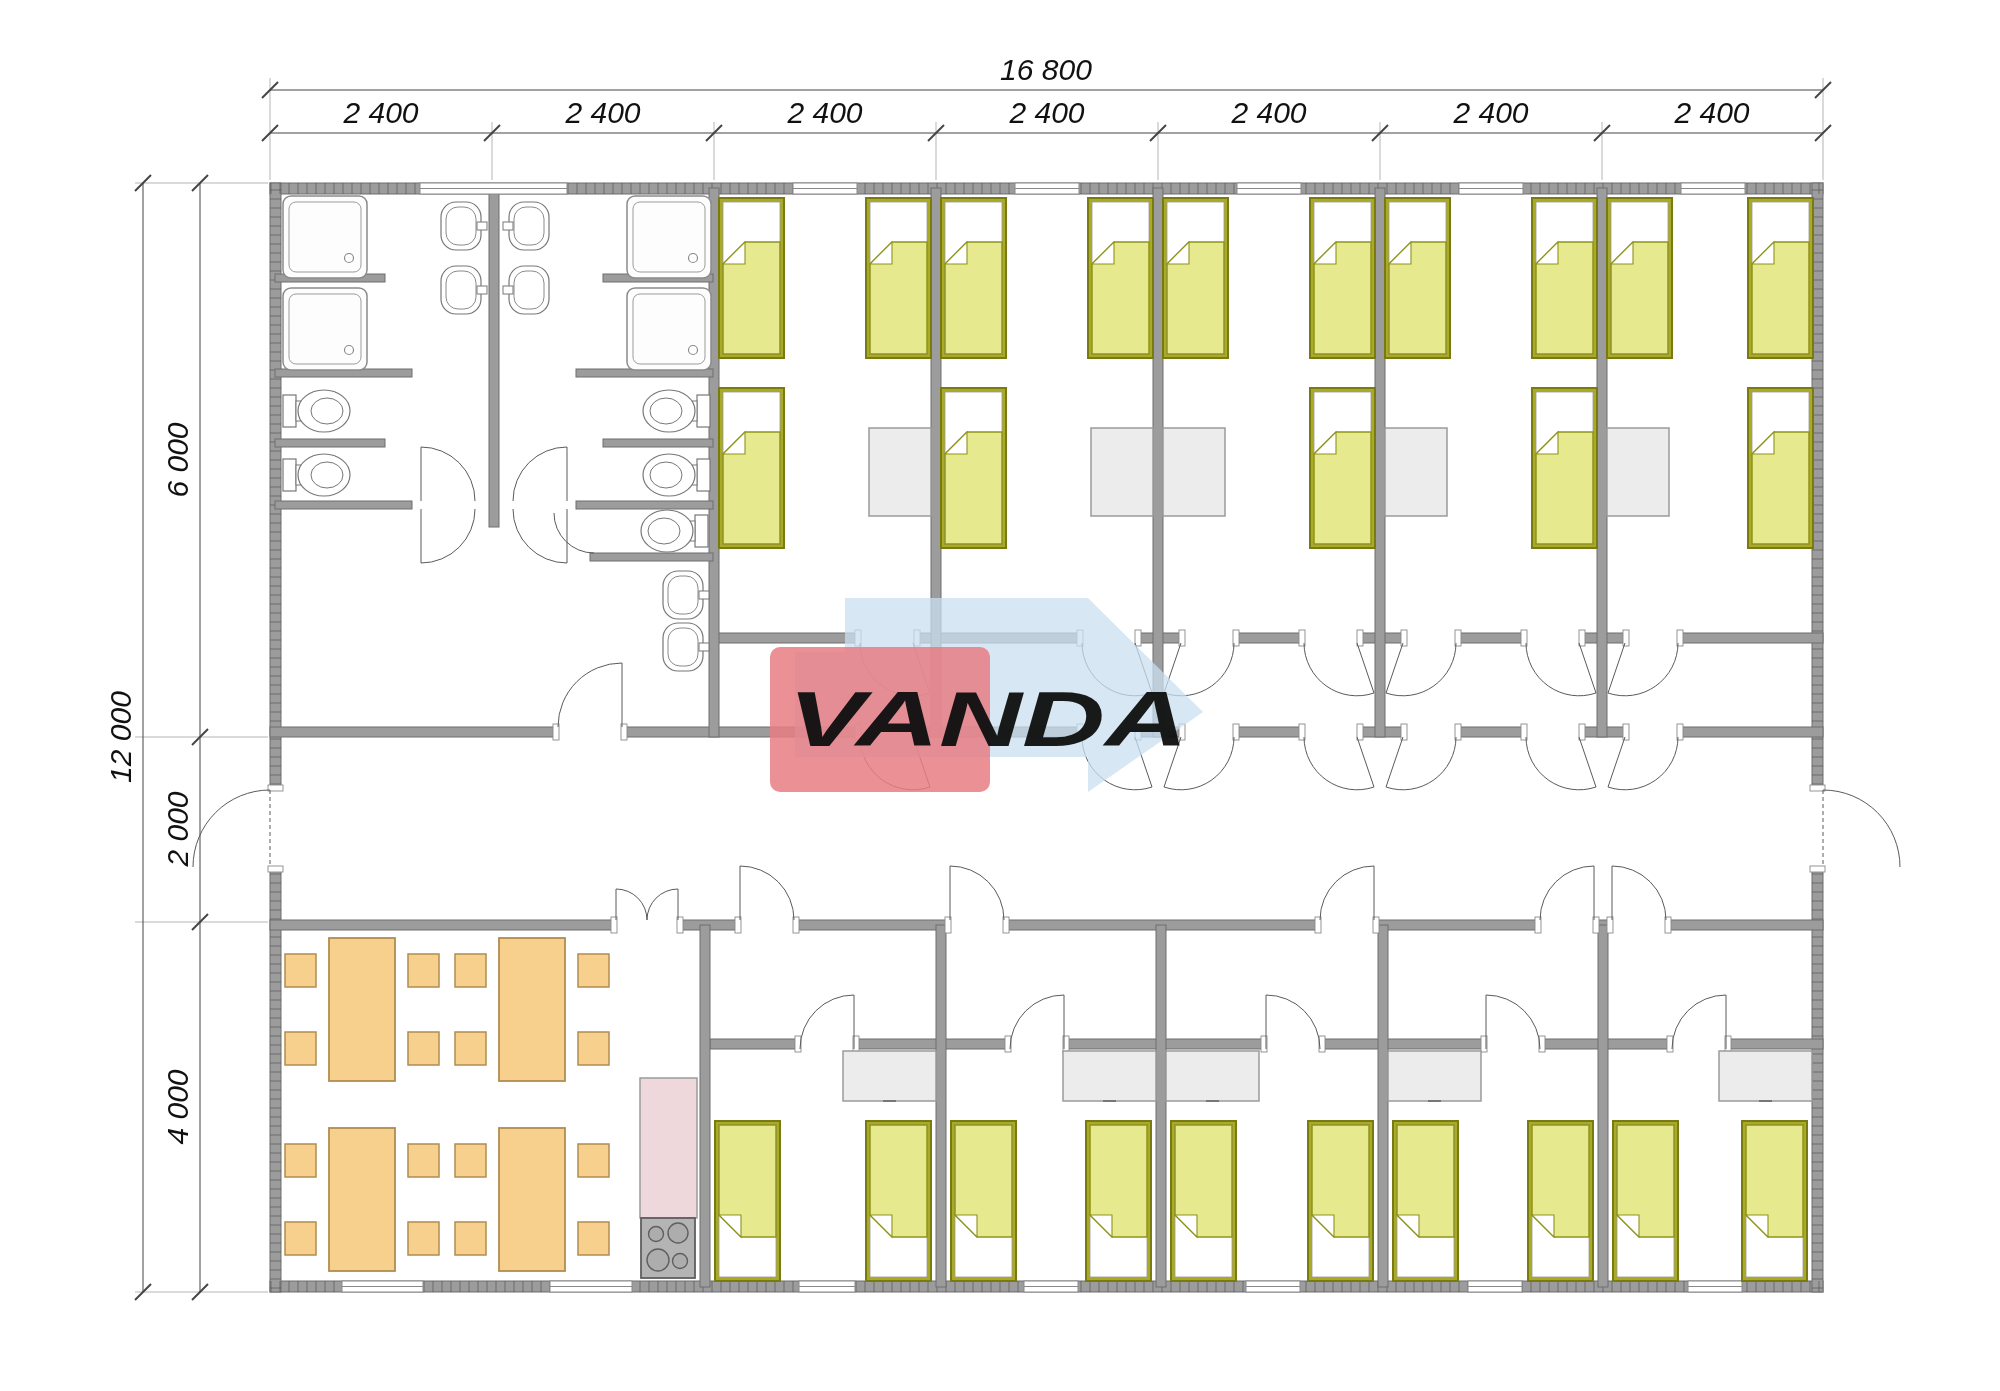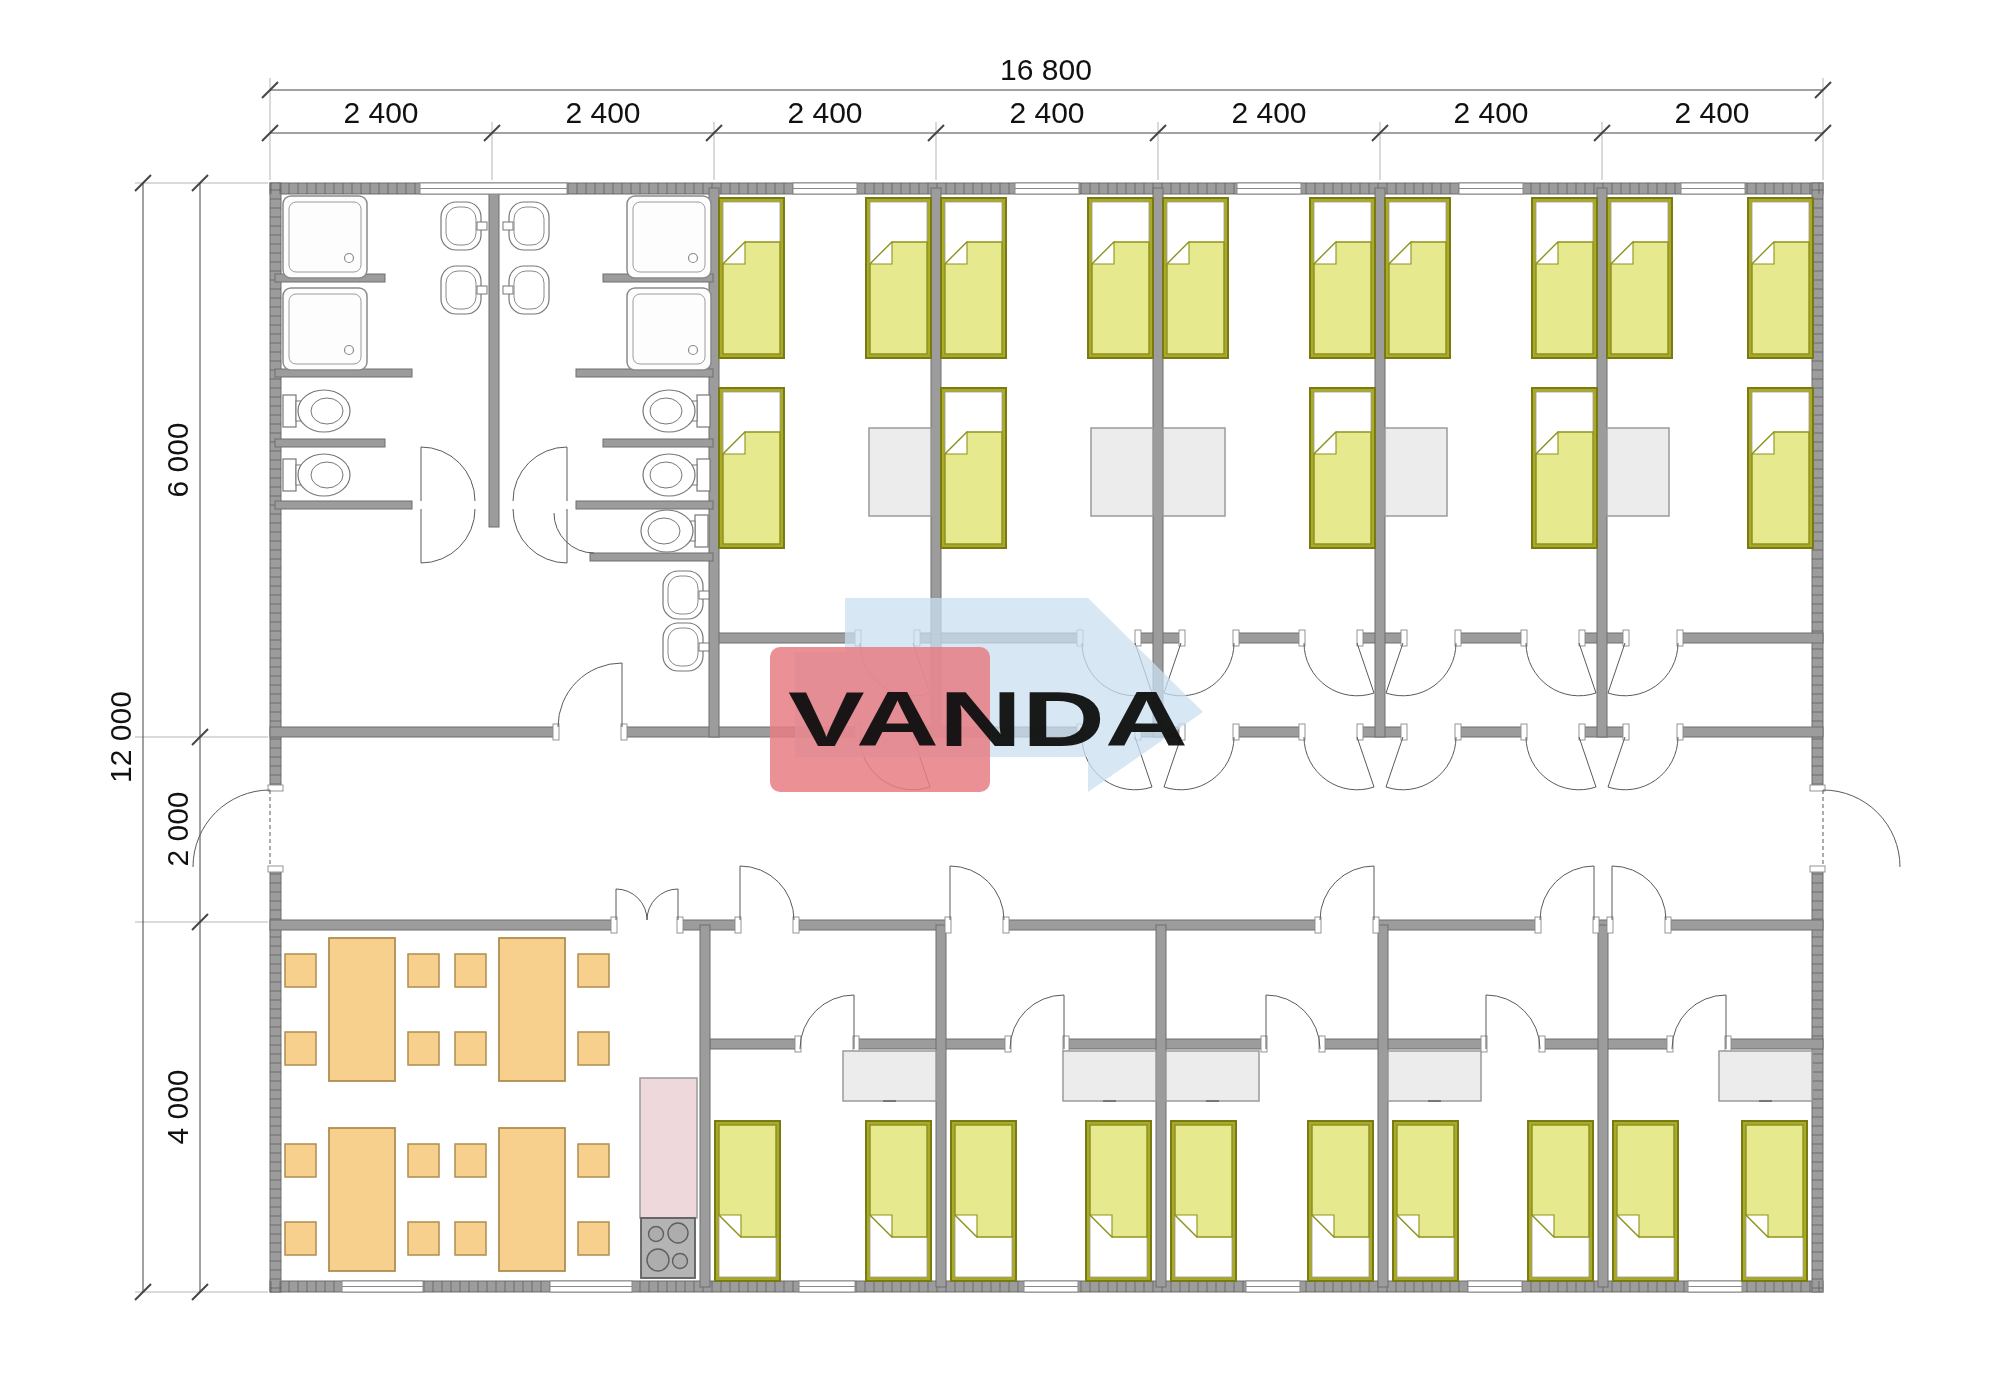--- a/index.html
+++ b/index.html
@@ -1,17 +1,17 @@
 <!DOCTYPE html>
 <html><head>
 <meta charset="utf-8">
 <style>
   html,body{margin:0;padding:0;background:#ffffff;}
   .stage{position:relative;width:2000px;height:1391px;background:#fff;overflow:hidden;
-         font-family:"Liberation Sans", sans-serif;}
+         font-family:"Liberation Sans", sans-serif;font-style:italic;}
   svg text{font-family:"Liberation Sans", sans-serif;fill:#111;}
   .dimtxt{font-size:30px;}
 </style>
 </head>
 <body>
 
 <div class="stage">
 <svg viewBox="0 0 2000 1391" width="2000" height="1391">
   <defs>
     <pattern id="hatchH" width="9" height="11" patternUnits="userSpaceOnUse">

